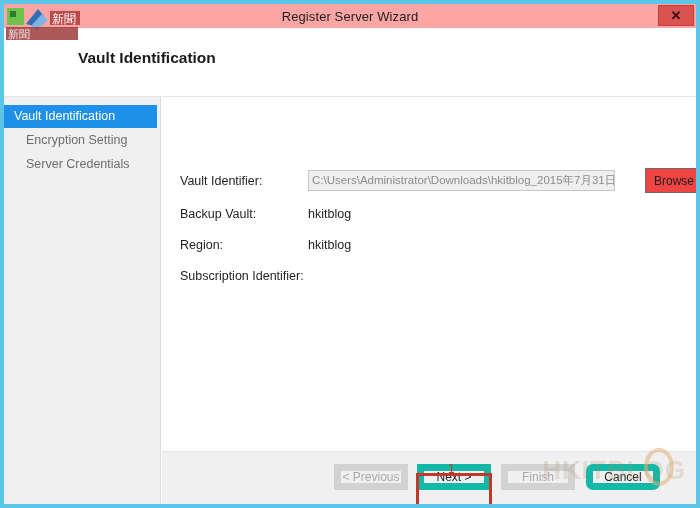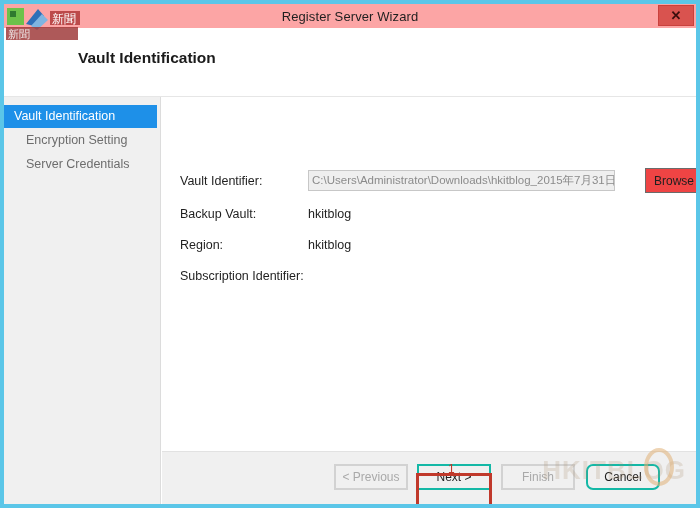--- a/index.html
+++ b/index.html
@@ -243,21 +243,21 @@
     height: 1px;
     background: #e0e0e0;
   }
   .wiz-button {
     position: absolute;
     top: 12px;
     width: 74px;
     height: 26px;
     box-sizing: border-box;
     background: #f0f0f0;
-    border: 2px solid #14b8a6;
+    border: 7px solid #14b8a6;
     font-size: 12px;
     color: #1f1f1f;
     display: flex;
     align-items: center;
     justify-content: center;
     font-family: "Liberation Sans", sans-serif;
     cursor: pointer;
   }
   .wiz-button.disabled {
     color: #a9a9a9;

